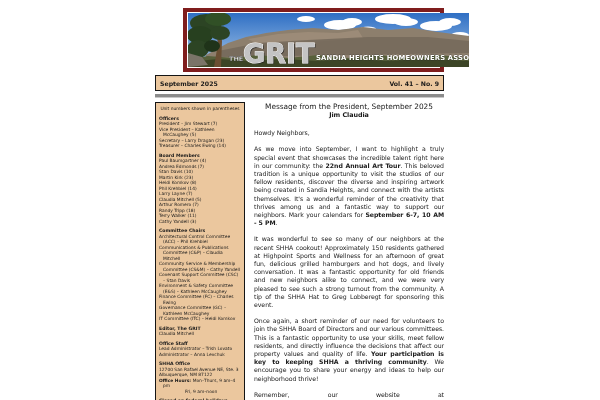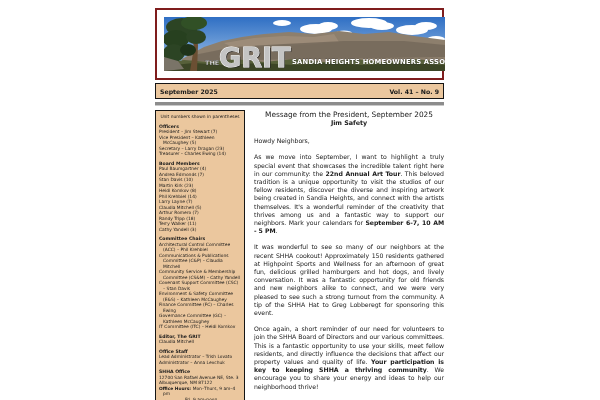--- a/index.html
+++ b/index.html
@@ -1,21 +1,21 @@
 <!DOCTYPE html>
 <html><head>
 <meta charset="utf-8">
 <style>
   html,body{margin:0;padding:0;background:#ffffff;}
   body{width:600px;height:400px;position:relative;overflow:hidden;
        font-family:"DejaVu Sans","Liberation Sans",sans-serif;color:#1a1a1a;}
   .page{position:absolute;left:155px;top:8px;width:289px;}
 
   
-  .banner{border:2px solid #7f1d1d;background:#fff;padding:7px;}
+  .banner{border:4px solid #7f1d1d;background:#fff;padding:1px;margin-left:28px;}
   .banner svg{display:block;}
 
   
   .datebar{margin-top:3px;border:1px solid #151515;background:#ebc79e;
            height:14px;display:flex;align-items:center;justify-content:space-between;
            padding:0 4px;font-size:6.2px;font-weight:bold;}
 
   
   .divider{margin-top:3px;height:3px;background:#8c8c8c;border-bottom:1px solid #c9c9c9;}
 
@@ -156,21 +156,21 @@
             <div class="sb-i ind">Fri, 9 am–noon</div>
           </div>
           <div class="sb-sec">
             <div class="sb-h">Closed on federal holidays.</div>
           </div>
         </div>
     </div>
 
     <div class="main">
       <div class="msg-title">Message from the President, September 2025</div>
-      <div class="msg-byline">Jim Safety</div>
+      <div class="msg-byline">Jim Claudia</div>
       <div class="greeting">Howdy Neighbors,</div>
       <div>
           <p class="para"><span>As we move into September, I want to highlight a truly special event that showcases the incredible talent right here in our community: the </span><b>22nd Annual Art Tour</b><span>. This beloved tradition is a unique opportunity to visit the studios of our fellow residents, discover the diverse and inspiring artwork being created in Sandia Heights, and connect with the artists themselves. It's a wonderful reminder of the creativity that thrives among us and a fantastic way to support our neighbors. Mark your calendars for </span><b>September 6-7, 10 AM - 5 PM</b><span>.</span></p>
           <p class="para"><span>It was wonderful to see so many of our neighbors at the recent SHHA cookout! Approximately 150 residents gathered at Highpoint Sports and Wellness for an afternoon of great fun, delicious grilled hamburgers and hot dogs, and lively conversation. It was a fantastic opportunity for old friends and new neighbors alike to connect, and we were very pleased to see such a strong turnout from the community. A tip of the SHHA Hat to Greg Lobberegt for sponsoring this event.</span></p>
           <p class="para"><span>Once again, a short reminder of our need for volunteers to join the SHHA Board of Directors and our various committees. This is a fantastic opportunity to use your skills, meet fellow residents, and directly influence the decisions that affect our property values and quality of life. </span><b>Your participation is key to keeping SHHA a thriving community</b><span>. We encourage you to share your energy and ideas to help our neighborhood thrive!</span></p>
           <p class="para"><span>Remember, our website at </span><a class="link" href="#">https://www.sandiahomeowners.org/</a><span> is full of information, and our office staff (Trish and Anna) are available at </span></p>
         </div>
     </div>
   </div>
 

